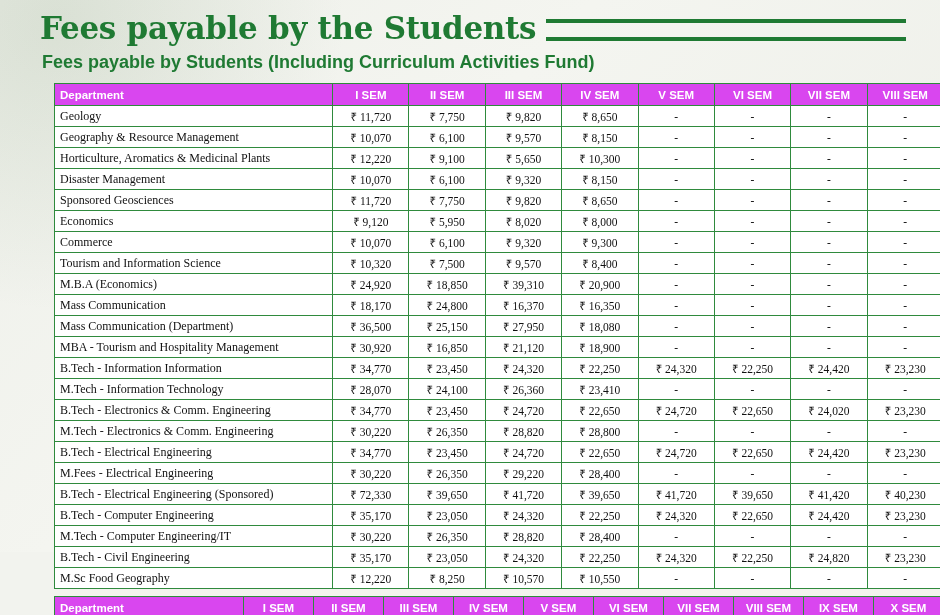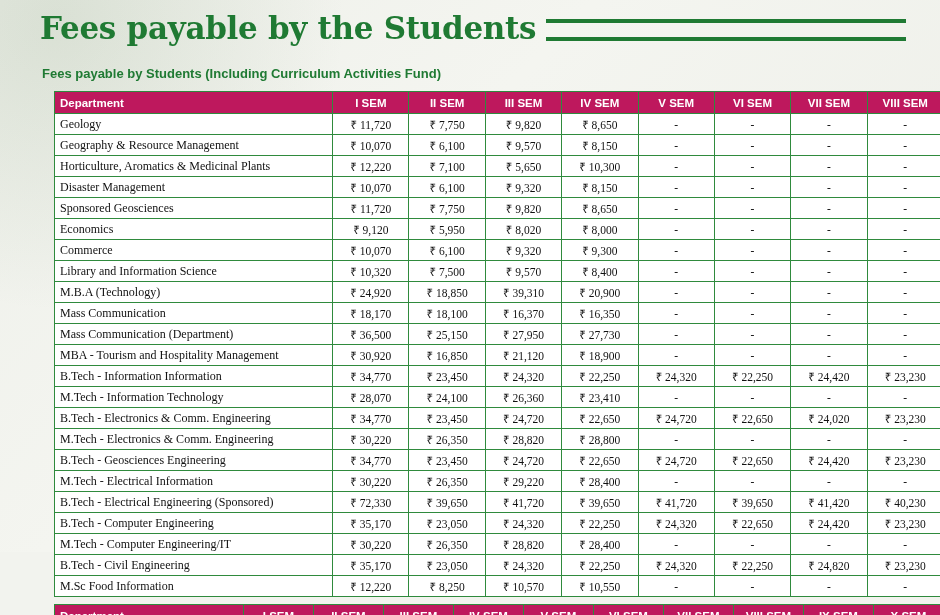--- a/index.html
+++ b/index.html
@@ -42,24 +42,24 @@
   .title-rule {
     flex: 1;
     height: 14px;
     margin-top: 4px;
     border-top: 4px solid #1f7a33;
     border-bottom: 4px solid #1f7a33;
     max-width: 360px;
   }
   .subtitle {
     padding-left: 28px;
-    margin-top: 20px;
+    margin-top: 6px;
     font-family: "Liberation Sans", sans-serif;
     font-weight: bold;
-    font-size: 13px;
+    font-size: 18px;
     color: #1f7a33;
   }
   .table-wrap {
     margin-top: 10px;
     padding-left: 40px;
     padding-right: 10px;
   }
   table {
     border-collapse: collapse;
     width: 890px;
@@ -70,21 +70,21 @@
     margin-top: 7px;
   }
   th, td {
     border: 1px solid #2f8a3d;
     font-size: 11.5px;
     padding: 1px 5px;
     height: 18px;
     color: #111;
   }
   thead th {
-    background: #be185d;
+    background: #d946ef;
     color: #ffffff;
     font-family: "Liberation Sans", sans-serif;
     font-weight: bold;
     font-size: 11.5px;
     text-align: center;
     height: 19px;
   }
   th.dept-col, td.dept-col {
     text-align: left;
   }
@@ -159,21 +159,21 @@
             <td class="num">₹ 9,570</td>
             <td class="num">₹ 8,150</td>
             <td class="num">-</td>
             <td class="num">-</td>
             <td class="num">-</td>
             <td class="num">-</td>
           </tr>
           <tr>
             <td class="dept-col">Horticulture, Aromatics &amp; Medicinal Plants</td>
             <td class="num">₹ 12,220</td>
-            <td class="num">₹ 7,100</td>
+            <td class="num">₹ 9,100</td>
             <td class="num">₹ 5,650</td>
             <td class="num">₹ 10,300</td>
             <td class="num">-</td>
             <td class="num">-</td>
             <td class="num">-</td>
             <td class="num">-</td>
           </tr>
           <tr>
             <td class="dept-col">Disaster Management</td>
             <td class="num">₹ 10,070</td>
@@ -212,58 +212,58 @@
             <td class="num">₹ 10,070</td>
             <td class="num">₹ 6,100</td>
             <td class="num">₹ 9,320</td>
             <td class="num">₹ 9,300</td>
             <td class="num">-</td>
             <td class="num">-</td>
             <td class="num">-</td>
             <td class="num">-</td>
           </tr>
           <tr>
-            <td class="dept-col">Library and Information Science</td>
+            <td class="dept-col">Tourism and Information Science</td>
             <td class="num">₹ 10,320</td>
             <td class="num">₹ 7,500</td>
             <td class="num">₹ 9,570</td>
             <td class="num">₹ 8,400</td>
             <td class="num">-</td>
             <td class="num">-</td>
             <td class="num">-</td>
             <td class="num">-</td>
           </tr>
           <tr>
-            <td class="dept-col">M.B.A (Technology)</td>
+            <td class="dept-col">M.B.A (Economics)</td>
             <td class="num">₹ 24,920</td>
             <td class="num">₹ 18,850</td>
             <td class="num">₹ 39,310</td>
             <td class="num">₹ 20,900</td>
             <td class="num">-</td>
             <td class="num">-</td>
             <td class="num">-</td>
             <td class="num">-</td>
           </tr>
           <tr>
             <td class="dept-col">Mass Communication</td>
             <td class="num">₹ 18,170</td>
-            <td class="num">₹ 18,100</td>
+            <td class="num">₹ 24,800</td>
             <td class="num">₹ 16,370</td>
             <td class="num">₹ 16,350</td>
             <td class="num">-</td>
             <td class="num">-</td>
             <td class="num">-</td>
             <td class="num">-</td>
           </tr>
           <tr>
             <td class="dept-col">Mass Communication (Department)</td>
             <td class="num">₹ 36,500</td>
             <td class="num">₹ 25,150</td>
             <td class="num">₹ 27,950</td>
-            <td class="num">₹ 27,730</td>
+            <td class="num">₹ 18,080</td>
             <td class="num">-</td>
             <td class="num">-</td>
             <td class="num">-</td>
             <td class="num">-</td>
           </tr>
           <tr>
             <td class="dept-col">MBA - Tourism and Hospitality Management</td>
             <td class="num">₹ 30,920</td>
             <td class="num">₹ 16,850</td>
             <td class="num">₹ 21,120</td>
@@ -311,32 +311,32 @@
             <td class="num">₹ 30,220</td>
             <td class="num">₹ 26,350</td>
             <td class="num">₹ 28,820</td>
             <td class="num">₹ 28,800</td>
             <td class="num">-</td>
             <td class="num">-</td>
             <td class="num">-</td>
             <td class="num">-</td>
           </tr>
           <tr>
-            <td class="dept-col">B.Tech - Geosciences Engineering</td>
+            <td class="dept-col">B.Tech - Electrical Engineering</td>
             <td class="num">₹ 34,770</td>
             <td class="num">₹ 23,450</td>
             <td class="num">₹ 24,720</td>
             <td class="num">₹ 22,650</td>
             <td class="num">₹ 24,720</td>
             <td class="num">₹ 22,650</td>
             <td class="num">₹ 24,420</td>
             <td class="num">₹ 23,230</td>
           </tr>
           <tr>
-            <td class="dept-col">M.Tech - Electrical Information</td>
+            <td class="dept-col">M.Fees - Electrical Engineering</td>
             <td class="num">₹ 30,220</td>
             <td class="num">₹ 26,350</td>
             <td class="num">₹ 29,220</td>
             <td class="num">₹ 28,400</td>
             <td class="num">-</td>
             <td class="num">-</td>
             <td class="num">-</td>
             <td class="num">-</td>
           </tr>
           <tr>
@@ -377,21 +377,21 @@
             <td class="num">₹ 35,170</td>
             <td class="num">₹ 23,050</td>
             <td class="num">₹ 24,320</td>
             <td class="num">₹ 22,250</td>
             <td class="num">₹ 24,320</td>
             <td class="num">₹ 22,250</td>
             <td class="num">₹ 24,820</td>
             <td class="num">₹ 23,230</td>
           </tr>
           <tr>
-            <td class="dept-col">M.Sc Food Information</td>
+            <td class="dept-col">M.Sc Food Geography</td>
             <td class="num">₹ 12,220</td>
             <td class="num">₹ 8,250</td>
             <td class="num">₹ 10,570</td>
             <td class="num">₹ 10,550</td>
             <td class="num">-</td>
             <td class="num">-</td>
             <td class="num">-</td>
             <td class="num">-</td>
           </tr>
         </tbody>

